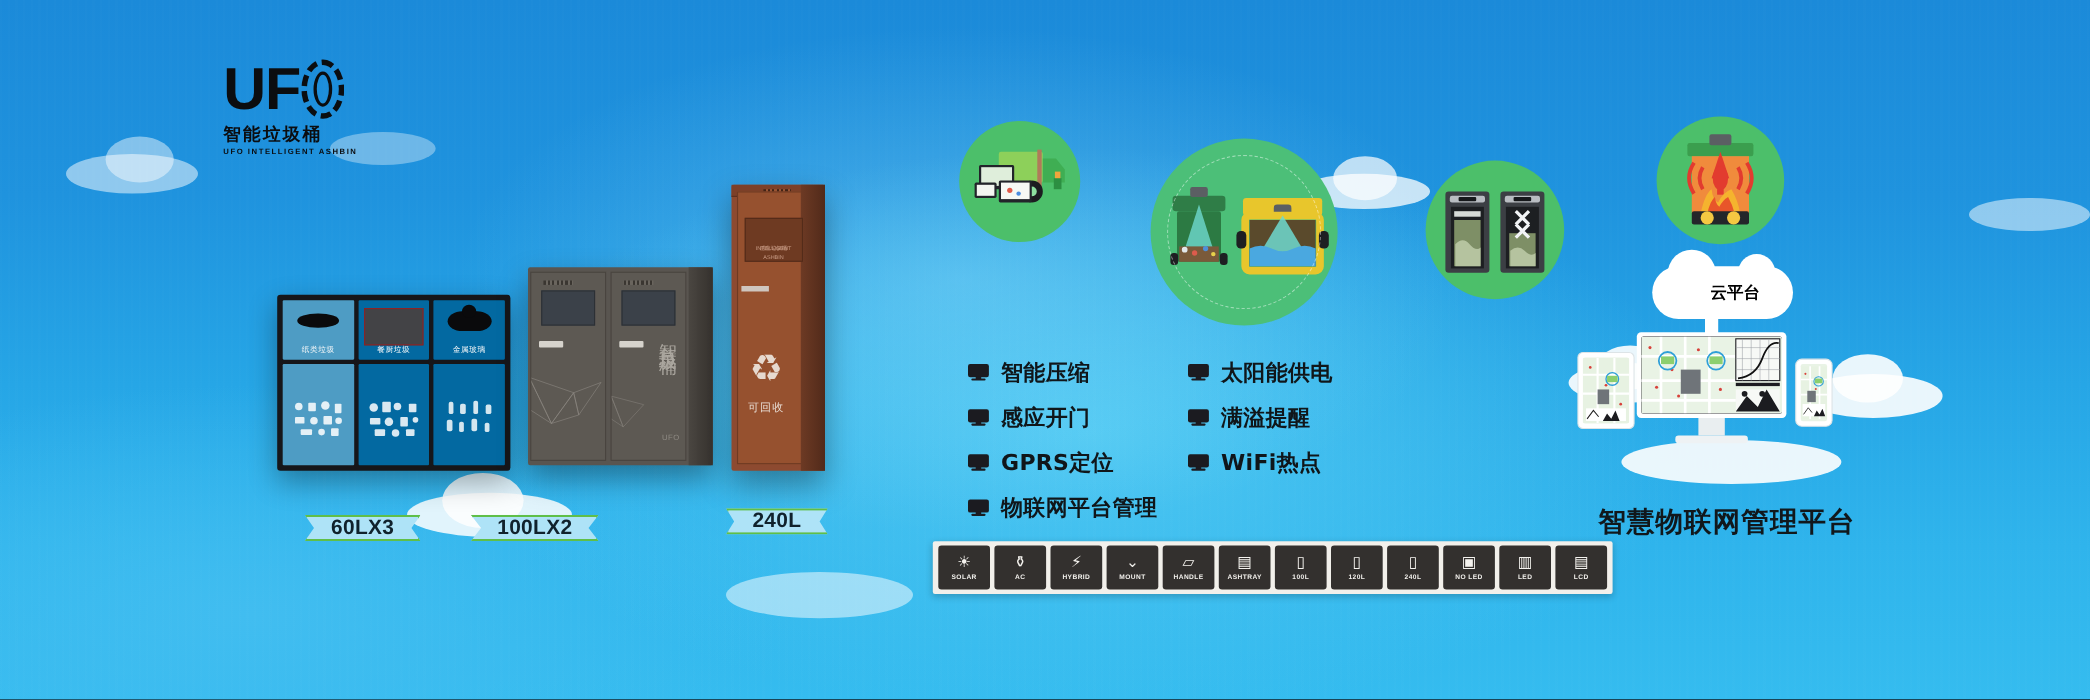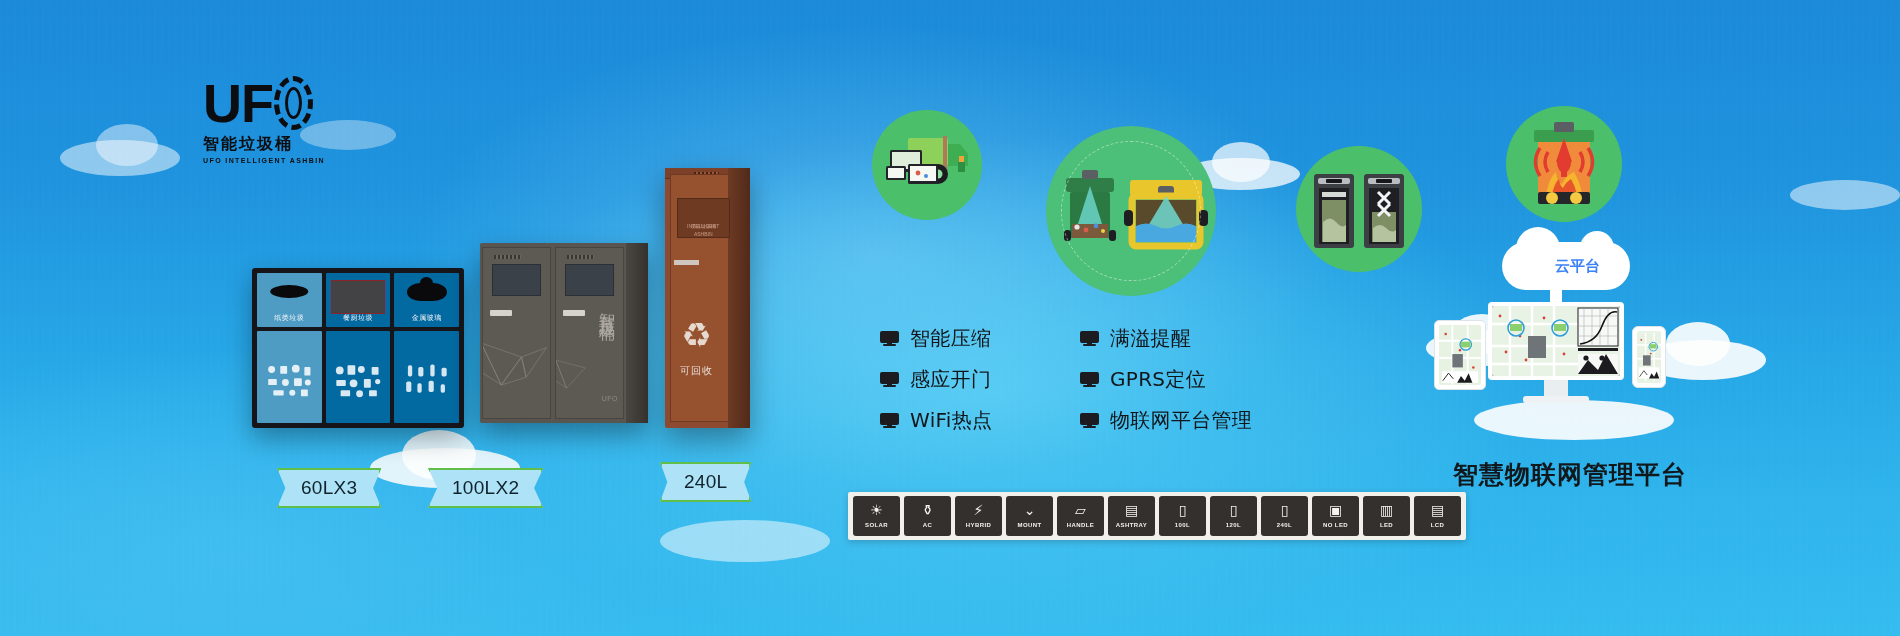--- a/index.html
+++ b/index.html
@@ -20,21 +20,21 @@
   .glow{position:absolute;left:46%;top:40%;width:1000px;height:500px;transform:translate(-50%,-50%);
     background:radial-gradient(ellipse at center, rgba(160,230,255,.35), rgba(160,230,255,0) 65%);
     pointer-events:none;}
 
   
   .cloud{position:absolute;background:#fff;border-radius:50%;filter:blur(.3px);pointer-events:none;}
   .cloud::before,.cloud::after{content:"";position:absolute;background:#fff;border-radius:50%;}
   .cl-soft{opacity:.85;}
 
   
-  .logo{position:absolute;left:203px;top:74px;width:110px;color:#0b0d10;}
+  .logo{position:absolute;left:203px;top:52px;width:110px;color:#0b0d10;}
   .logo-row{display:flex;align-items:center;height:58px;}
   .logo-uf{font-size:54px;font-weight:700;letter-spacing:-1px;line-height:1;font-family:"Liberation Sans",sans-serif;}
   .logo-o{position:relative;width:54px;height:54px;margin-left:1px;}
   .logo-o .ring{position:absolute;inset:0;border-radius:50%;border:5px dashed #0b0d10;}
   .logo-o .inner{position:absolute;inset:11px;border-radius:50%;border:3px solid #0b0d10;}
   .logo-cn{font-size:16px;font-weight:700;letter-spacing:2px;margin-top:2px;white-space:nowrap;
     color:#0b0d10;font-family:"DejaVu Sans",sans-serif;}
   .logo-en{font-size:7px;font-weight:700;letter-spacing:1.4px;margin-top:2px;white-space:nowrap;color:#0b0d10;}
 
   
@@ -81,58 +81,58 @@
   .bin1 .vent2{position:absolute;left:34%;top:4px;width:30%;height:4px;
     background:repeating-linear-gradient(90deg,#432315 0 2px,#9a5534 2px 4px);}
   .bin1 .scr2{position:absolute;left:14%;top:30px;width:62%;height:40px;background:#6e3a22;border:1px solid #532b19;}
   .bin1 .scr2 span{position:absolute;left:0;right:0;top:12px;text-align:center;color:#c79a84;font-size:5px;line-height:1.5;}
   .bin1 .handle2{position:absolute;left:10%;top:92px;width:30%;height:5px;background:#cfc6bf;}
   .bin1 .recy{position:absolute;left:0;right:22px;top:150px;text-align:center;color:#e6d9cf;font-size:34px;line-height:1;}
   .bin1 .recy-t{position:absolute;left:0;right:22px;top:196px;text-align:center;color:#e8ddd4;
     font-size:10px;letter-spacing:1px;font-family:"DejaVu Sans",sans-serif;}
 
   
-  .ribbon{position:absolute;height:40px;display:flex;align-items:center;justify-content:flex-end;
-    background:#aee3f7;border:2px solid #5fbf48;color:#10222c;font-size:19px;font-weight:400;
+  .ribbon{position:absolute;height:24px;display:flex;align-items:center;justify-content:flex-end;
+    background:#aee3f7;border:2px solid #5fbf48;color:#10222c;font-size:19px;font-weight:700;
     clip-path:polygon(0 0, 100% 0, 92% 50%, 100% 100%, 0 100%, 8% 50%);
     padding:0 22px;letter-spacing:.3px;}
 
   
   .gcircle{position:absolute;border-radius:50%;background:#4cbf6a;
     display:flex;align-items:center;justify-content:center;}
   .gcircle.g2{background:#4cbf78;}
   .gcircle .dash{position:absolute;inset:9%;border-radius:50%;border:1px dashed rgba(255,255,255,.45);}
 
   
   .features{position:absolute;left:880px;top:325px;width:420px;
     display:grid;grid-template-columns:200px 220px;row-gap:14px;}
   .feat{display:flex;align-items:center;gap:11px;}
   .monitor{width:19px;height:16px;position:relative;flex:0 0 auto;}
   .monitor .sc{position:absolute;left:0;top:0;width:19px;height:12px;background:#1b1b20;border-radius:2px;}
   .monitor .st{position:absolute;left:7px;top:11px;width:5px;height:3px;background:#1b1b20;}
   .monitor .bs{position:absolute;left:3px;top:13px;width:13px;height:2.5px;background:#1b1b20;border-radius:1px;}
-  .feat-label{color:#10161a;font-size:20px;font-weight:400;white-space:nowrap;
+  .feat-label{color:#10161a;font-size:20px;font-weight:700;white-space:nowrap;
     font-family:"DejaVu Sans",sans-serif;letter-spacing:.3px;}
 
   
   .strip{position:absolute;left:848px;top:492px;height:48px;background:#f2f0eb;
     border-radius:2px;display:flex;align-items:center;padding:4px 5px;gap:4px;
     box-shadow:0 2px 7px rgba(0,0,0,.2);}
   .spec{width:47px;height:40px;background:#33302e;border-radius:3px;
     display:flex;flex-direction:column;align-items:center;justify-content:flex-start;padding-top:3px;}
   .spec .gly{height:22px;display:flex;align-items:center;justify-content:center;color:#f4f2ee;font-size:14px;}
   .spec .cap{font-size:6px;font-weight:700;color:#f4f2ee;letter-spacing:.4px;line-height:1;margin-top:1px;}
 
   
   .platform{position:absolute;left:1416px;top:246px;width:300px;height:200px;}
   .cloudbox{position:absolute;left:86px;top:-4px;width:128px;height:48px;background:#fff;border-radius:24px;
     display:flex;align-items:center;justify-content:center;}
   .cloudbox::before{content:"";position:absolute;left:14px;top:-15px;width:44px;height:44px;background:#fff;border-radius:50%;}
   .cloudbox::after{content:"";position:absolute;right:16px;top:-11px;width:34px;height:34px;background:#fff;border-radius:50%;}
-  .cloudbox span{position:relative;z-index:2;font-size:15px;color:#3b82f6;font-weight:600;
+  .cloudbox span{position:relative;z-index:2;font-size:15px;color:#000000;font-weight:600;
     font-family:"DejaVu Sans",sans-serif;margin-left:23px;}
   .arrow{position:absolute;left:140px;top:44px;width:0;height:0;}
   .arrow i{position:absolute;left:-6px;top:0;width:12px;height:14px;background:#fff;display:block;}
   .arrow b{position:absolute;left:-13px;top:13px;width:0;height:0;
     border-left:13px solid transparent;border-right:13px solid transparent;border-top:13px solid #fff;}
   .monitor-big{position:absolute;left:72px;top:56px;width:136px;height:78px;background:#fff;border-radius:4px;padding:4px;}
   .monitor-big .view{width:100%;height:100%;background:#1d1d22;border-radius:2px;overflow:hidden;position:relative;}
   .monitor-neck{position:absolute;left:128px;top:134px;width:24px;height:16px;background:#e9eef0;}
   .monitor-base{position:absolute;left:107px;top:150px;width:66px;height:7px;background:#eef2f4;border-radius:3px;}
   .tablet{position:absolute;left:18px;top:74px;width:52px;height:70px;background:#fff;border-radius:5px;padding:4px;
@@ -402,36 +402,44 @@
 
   <div class="features">
     <div class="feat">
       <span class="monitor">
           <i class="sc"></i>
           <i class="st"></i>
           <i class="bs"></i>
         </span>
       <span class="feat-label">智能压缩</span>
       </div>
-
+    <div class="feat">
+      <span class="monitor">
+          <i class="sc"></i>
+          <i class="st"></i>
+          <i class="bs"></i>
+        </span>
+      <span class="feat-label">太阳能供电</span>
+      </div>
+
+    <div class="feat">
+      <span class="monitor">
+          <i class="sc"></i>
+          <i class="st"></i>
+          <i class="bs"></i>
+        </span>
+      <span class="feat-label">感应开门</span>
+      </div>
     <div class="feat">
       <span class="monitor">
           <i class="sc"></i>
           <i class="st"></i>
           <i class="bs"></i>
         </span>
       <span class="feat-label">满溢提醒</span>
-      </div>
-    <div class="feat">
-      <span class="monitor">
-          <i class="sc"></i>
-          <i class="st"></i>
-          <i class="bs"></i>
-        </span>
-      <span class="feat-label">感应开门</span>
       </div>
 
     <div class="feat">
       <span class="monitor">
           <i class="sc"></i>
           <i class="st"></i>
           <i class="bs"></i>
         </span>
       <span class="feat-label">GPRS定位</span>
       </div>

